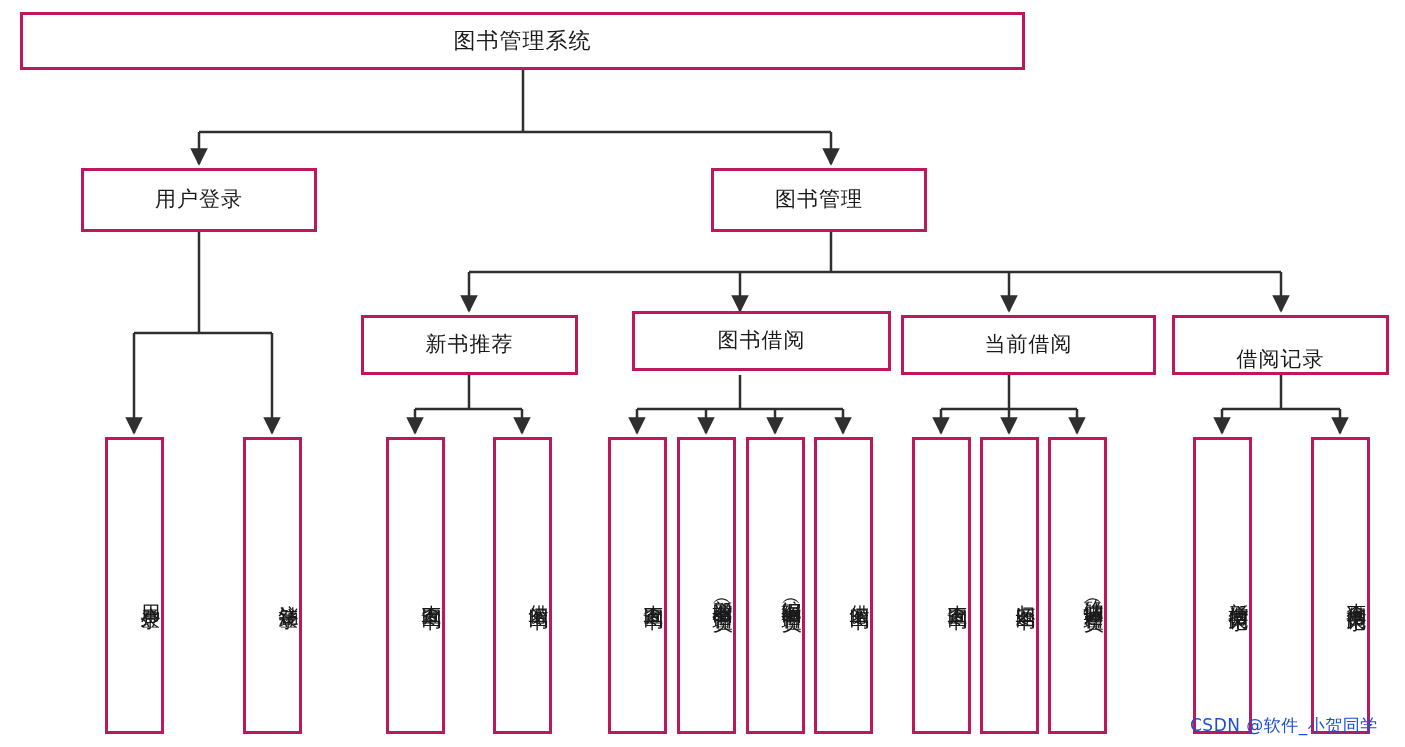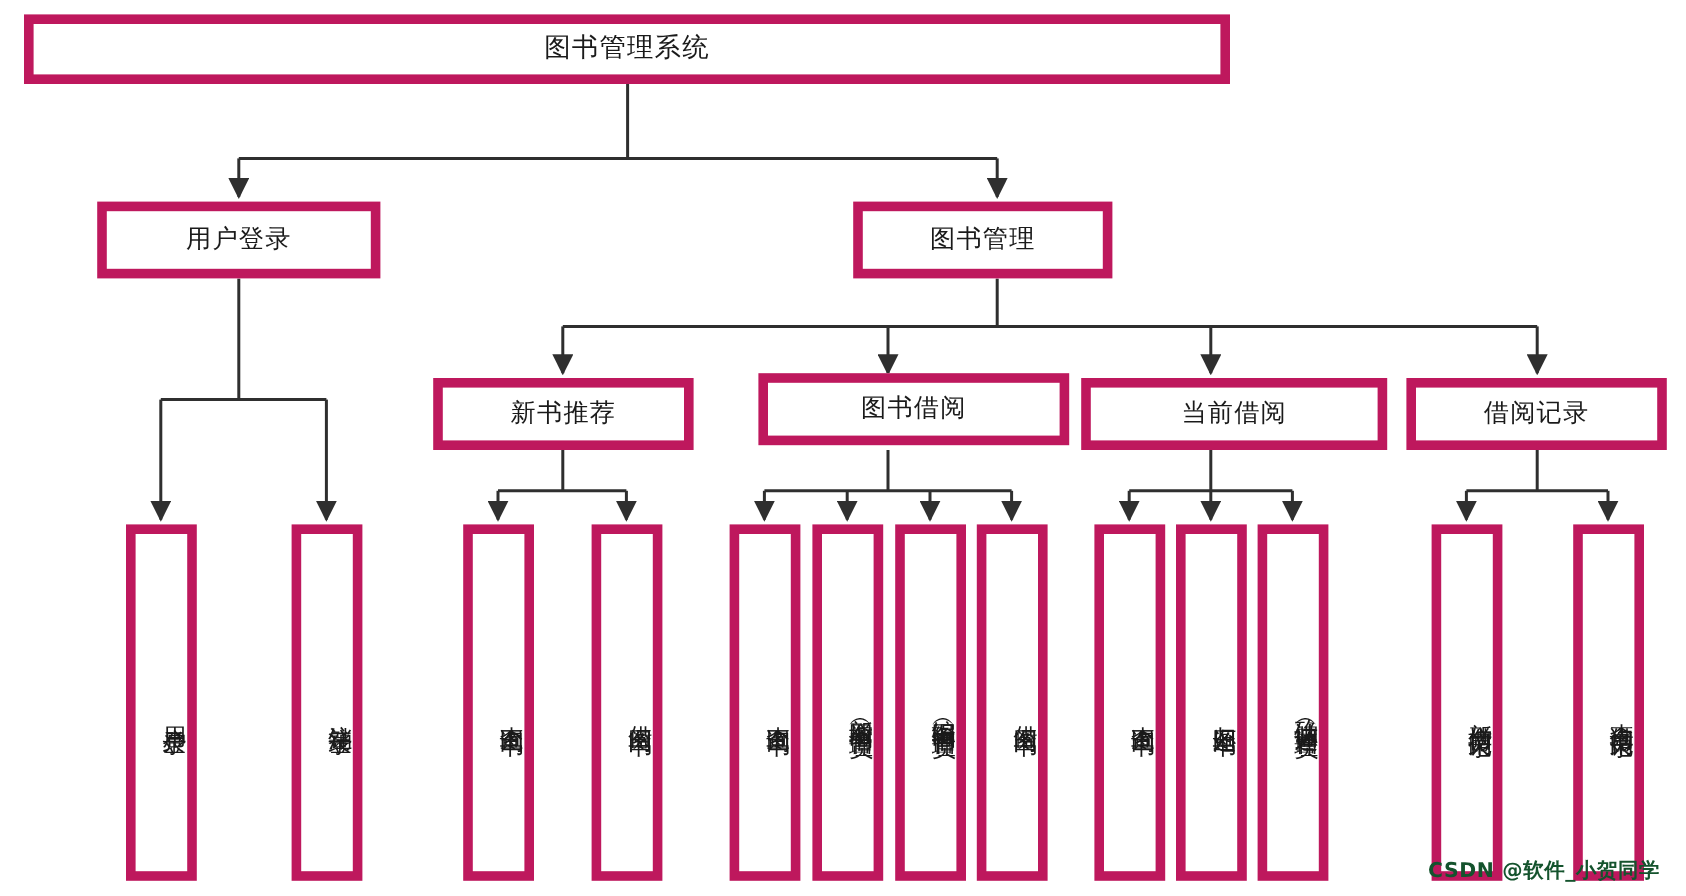--- a/index.html
+++ b/index.html
@@ -22,21 +22,21 @@
     left: 0;
     top: 0;
     width: 1405px;
     height: 747px;
     pointer-events: none;
   }
   .node {
     position: absolute;
     box-sizing: border-box;
     background: #ffffff;
-    border: 8px solid #be185d;
+    border: 3px solid #be185d;
     display: flex;
     align-items: center;
     justify-content: center;
     color: #1a1a1a;
   }
   .node.horizontal {
     font-size: 21px;
     letter-spacing: 1px;
     line-height: 1.2;
   }
@@ -48,25 +48,24 @@
     letter-spacing: 2px;
     align-items: flex-start;
     justify-content: center;
     padding-top: 14px;
   }
   .node.root {
     font-size: 22px;
   }
   .watermark {
     position: absolute;
-    color: #14532d;
+    color: #1d4ed8;
     font-size: 17px;
     white-space: nowrap;
     letter-spacing: 0.5px;
-    font-weight: bold;
   }
 </style>
 </head>
 <body>
 
 <div id="canvas">
 
   <svg class="wires" viewBox="0 0 1405 747">
     <defs>
       <marker id="arrow" viewBox="0 0 10 10" refX="9" refY="5" markerWidth="7" markerHeight="7" orient="auto-start-reverse">
@@ -130,21 +129,21 @@
 
   <div class="node horizontal" style="left:361px; top:315px; width:217px; height:60px;align-items:center;">
     <span>新书推荐</span>
   </div>
   <div class="node horizontal" style="left:632px; top:311px; width:259px; height:60px;">
     <span>图书借阅</span>
   </div>
   <div class="node horizontal" style="left:901px; top:315px; width:255px; height:60px;">
     <span>当前借阅</span>
   </div>
-  <div class="node horizontal" style="left:1172px; top:315px; width:217px; height:60px;">
+  <div class="node horizontal" style="left:1172px; top:315px; width:217px; height:60px;align-items:flex-end;">
     <span>借阅记录</span>
   </div>
 
   <div class="node vertical" style="left:105px; top:437px; width:59px; height:297px;">
     <span>用户登录</span>
   </div>
   <div class="node vertical" style="left:243px; top:437px; width:59px; height:297px;">
     <span>注销登录</span>
   </div>
 

